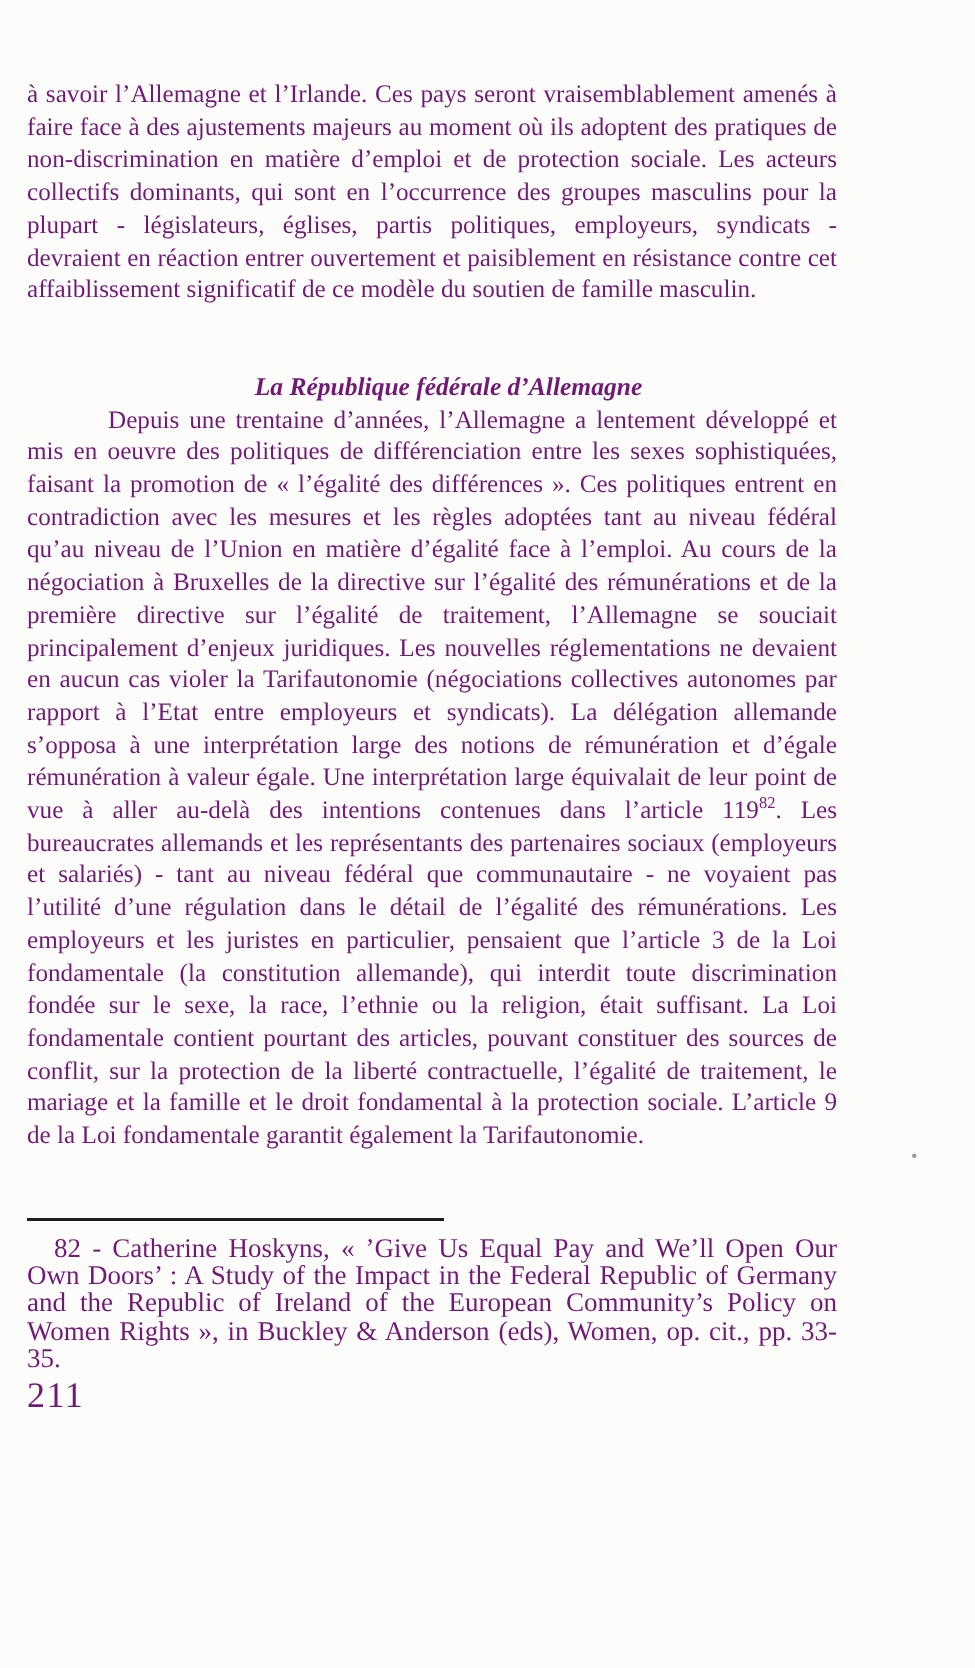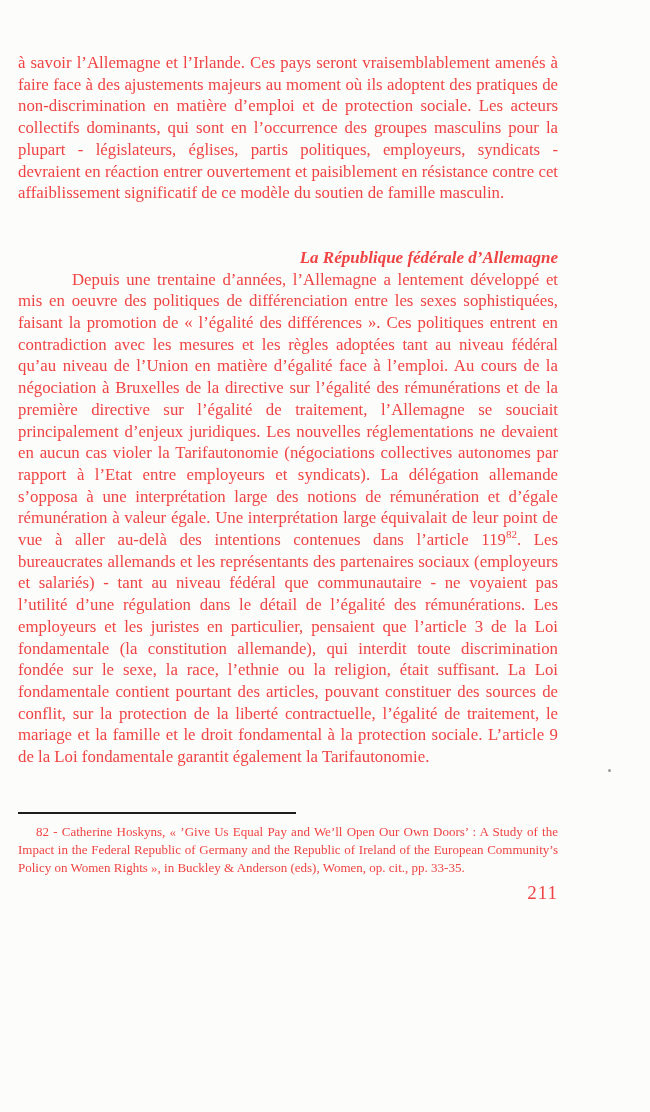--- a/index.html
+++ b/index.html
@@ -7,63 +7,63 @@
     padding: 0;
     background: #e9e9e9;
   }
   .page {
     position: relative;
     width: 650px;
     height: 1112px;
     background: #fcfcfa;
     overflow: hidden;
     font-family: "Liberation Serif", "DejaVu Serif", serif;
-    color: #ef4444;
+    color: #701a75;
     box-sizing: border-box;
     padding: 52px 92px 0 18px;
   }
   .body-text {
     font-size: 16.8px;
     line-height: 21.7px;
     text-align: justify;
   }
   p { margin: 0; }
   .para-continuation { text-indent: 0; }
   .section-heading {
     font-style: italic;
     font-weight: bold;
     margin-top: 43px;
     margin-left: 22px;
     font-size: 17px;
     line-height: 21.7px;
-    text-align: right;
+    text-align: center;
   }
   .para-indent { text-indent: 54px; }
   .i { }
   .sup {
     font-size: 11px;
     vertical-align: super;
     line-height: 0;
   }
   .footnote-divider {
     border: 0;
     border-top: 2px solid #1d1d1d;
     width: 278px;
     margin: 44px 0 9px 0;
   }
   .footnote {
-    font-size: 13px;
+    font-size: 18px;
     line-height: 18.3px;
     text-align: justify;
     text-indent: 18px;
   }
   .page-number {
     margin-top: 4px;
-    text-align: right;
-    font-size: 19px;
+    text-align: left;
+    font-size: 24px;
     letter-spacing: 1px;
   }
   
   .scan-speck {
     position: absolute;
     right: 39px;
     top: 769px;
     width: 3px;
     height: 3px;
     background: #9a9a96;

